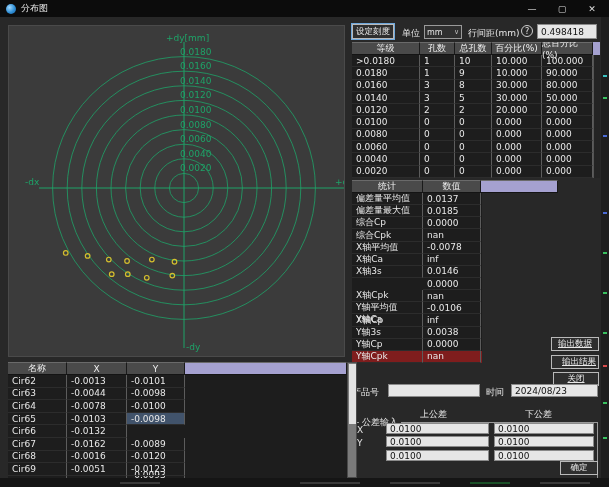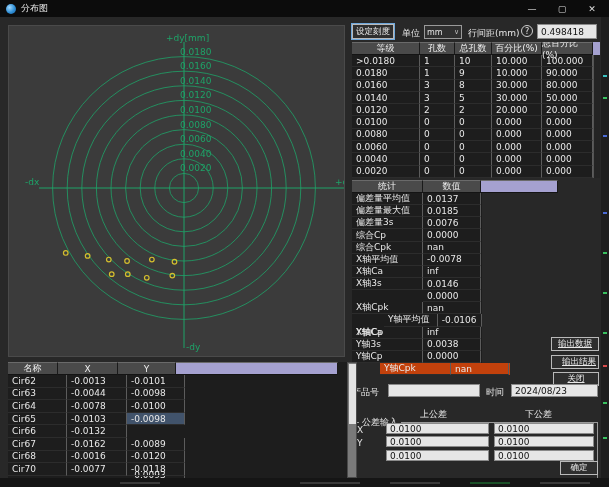--- a/index.html
+++ b/index.html
@@ -219,24 +219,20 @@
         </div>
         <div class="tr" style="height: 12.15px; background: rgb(29, 29, 29); width: 130px;">
           <div class="td" style="width: 71px; height: 12.15px;">偏差量平均值</div>
           <div class="td" style="width: 58px; height: 12.15px;">0.0137</div>
         </div>
         <div class="tr" style="height: 12.15px; background: rgb(29, 29, 29); width: 130px;">
           <div class="td" style="width: 71px; height: 12.15px;">偏差量最大值</div>
           <div class="td" style="width: 58px; height: 12.15px;">0.0185</div>
         </div>
         <div class="tr" style="height: 12.15px; background: rgb(29, 29, 29); width: 130px;">
-          <div class="td" style="width: 71px; height: 12.15px;">偏差量3s</div>
-          <div class="td" style="width: 58px; height: 12.15px;">0.0076</div>
-        </div>
-        <div class="tr" style="height: 12.15px; background: rgb(29, 29, 29); width: 130px;">
           <div class="td" style="width: 71px; height: 12.15px;">综合Cp</div>
           <div class="td" style="width: 58px; height: 12.15px;">0.0000</div>
         </div>
         <div class="tr" style="height: 12.15px; background: rgb(29, 29, 29); width: 130px;">
           <div class="td" style="width: 71px; height: 12.15px;">综合Cpk</div>
           <div class="td" style="width: 58px; height: 12.15px;">nan</div>
         </div>
         <div class="tr" style="height: 12.15px; background: rgb(29, 29, 29); width: 130px;">
           <div class="td" style="width: 71px; height: 12.15px;">X轴平均值</div>
           <div class="td" style="width: 58px; height: 12.15px;">-0.0078</div>
@@ -251,36 +247,36 @@
         </div>
         <div class="tr" style="height: 12.15px; background: rgb(29, 29, 29); width: 130px;">
           <div class="td" style="width: 71px; height: 12.15px; margin-top: 37px;">X轴Cp</div>
           <div class="td" style="width: 58px; height: 12.15px;">0.0000</div>
         </div>
         <div class="tr" style="height: 12.15px; background: rgb(29, 29, 29); width: 130px;">
           <div class="td" style="width: 71px; height: 12.15px;">X轴Cpk</div>
           <div class="td" style="width: 58px; height: 12.15px;">nan</div>
         </div>
         <div class="tr" style="height: 12.15px; background: rgb(29, 29, 29); width: 130px;">
-          <div class="td" style="width: 71px; height: 12.15px; margin-left: 32px;">Y轴平均值</div>
+          <div class="td" style="width: 71px; height: 12.15px;">Y轴平均值</div>
           <div class="td" style="width: 58px; height: 12.15px;">-0.0106</div>
         </div>
         <div class="tr" style="height: 12.15px; background: rgb(29, 29, 29); width: 130px;">
           <div class="td" style="width: 71px; height: 12.15px;">Y轴Ca</div>
           <div class="td" style="width: 58px; height: 12.15px;">inf</div>
         </div>
         <div class="tr" style="height: 12.15px; background: rgb(29, 29, 29); width: 130px;">
           <div class="td" style="width: 71px; height: 12.15px;">Y轴3s</div>
           <div class="td" style="width: 58px; height: 12.15px;">0.0038</div>
         </div>
         <div class="tr" style="height: 12.15px; background: rgb(29, 29, 29); width: 130px;">
           <div class="td" style="width: 71px; height: 12.15px;">Y轴Cp</div>
           <div class="td" style="width: 58px; height: 12.15px;">0.0000</div>
         </div>
-        <div class="tr" style="height: 12.15px; background: #c2410c; width: 130px; margin-left: 28px;">
+        <div class="tr" style="height: 12.15px; background: #7f1d1d; width: 130px;">
           <div class="td" style="width: 71px; height: 12.15px;">Y轴Cpk</div>
           <div class="td" style="width: 58px; height: 12.15px;">nan</div>
         </div>
       </div>
 
     <button class="btn side-btn" style="left:551px;top:320px;width:48px;">输出数据</button>
     <button class="btn side-btn" style="left:551px;top:338px;width:48px;padding-left:8px;">输出结果</button>
     <button class="btn side-btn" style="left:553px;top:355px;width:46px;">关闭</button>
 
     <span class="tb-label" style="left:352px;top:369px;">产品号</span>
@@ -301,21 +297,21 @@
         <input class="lightinput" value="0.0100" style="position: absolute; left: 386px; top: 419px; width: 103px; height: 11px;">
         <input class="lightinput" value="0.0100" style="position: absolute; left: 494px; top: 419px; width: 100px; height: 11px;">
         <span class="tol-row-label" style="left: 357px; top: 460px; margin-left: 21px;">总体</span>
         <input class="lightinput" value="0.0100" style="position: absolute; left: 386px; top: 433px; width: 103px; height: 11px;">
         <input class="lightinput" value="0.0100" style="position: absolute; left: 494px; top: 433px; width: 100px; height: 11px;">
       </div>
     <button class="btn" style="position:absolute;left:560px;top:444px;width:38px;height:14px;">确定</button>
 
     <div class="dtable" id="points-table" style="left:8px;top:345px;width:340px;height:116px;">
         <div class="tr" style="height: 13px;">
-          <div class="th" style="width: 50px; height: 13px;">名称</div>
+          <div class="th" style="width: 59px; height: 13px;">名称</div>
           <div class="th" style="width: 60px; height: 13px;">X</div>
           <div class="th" style="width: 58px; height: 13px;">Y</div>
           <div class="th lav" style="width: 162px; height: 13px;"></div>
         </div>
         <div class="tr" style="height: 12.6px; background: rgb(29, 29, 29); width: 178px;">
           <div class="td" style="width: 59px; height: 12.6px;">Cir62</div>
           <div class="td" style="width: 60px; height: 12.6px;">-0.0013</div>
           <div class="td" style="width: 58px; height: 12.6px;">-0.0101</div>
         </div>
         <div class="tr" style="height: 12.6px; background: rgb(29, 29, 29); width: 178px;">
@@ -340,20 +336,25 @@
         </div>
         <div class="tr" style="height: 12.6px; background: rgb(29, 29, 29); width: 178px;">
           <div class="td" style="width: 59px; height: 12.6px;">Cir67</div>
           <div class="td" style="width: 60px; height: 12.6px;">-0.0162</div>
           <div class="td" style="width: 58px; height: 12.6px;">-0.0089</div>
         </div>
         <div class="tr" style="height: 12.6px; background: rgb(29, 29, 29); width: 178px;">
           <div class="td" style="width: 59px; height: 12.6px;">Cir68</div>
           <div class="td" style="width: 60px; height: 12.6px;">-0.0016</div>
           <div class="td" style="width: 58px; height: 12.6px;">-0.0120</div>
+        </div>
+        <div class="tr" style="height: 12.6px; background: rgb(29, 29, 29); width: 178px;">
+          <div class="td" style="width: 59px; height: 12.6px;">Cir69</div>
+          <div class="td" style="width: 60px; height: 12.6px;">-0.0051</div>
+          <div class="td" style="width: 58px; height: 12.6px;">-0.0123</div>
         </div>
         <div class="tr" style="height: 12.6px; background: rgb(29, 29, 29); width: 178px;">
           <div class="td" style="width: 59px; height: 12.6px;">Cir70</div>
           <div class="td" style="width: 60px; height: 12.6px;">-0.0077</div>
           <div class="td" style="width: 58px; height: 12.6px;">-0.0118</div>
         </div>
       </div>
     <div class="vscroll" style="left:347px;top:345px;width:10px;height:116px;">
       <div class="thumb" style="top:1px;height:60px;"></div>
     </div>

